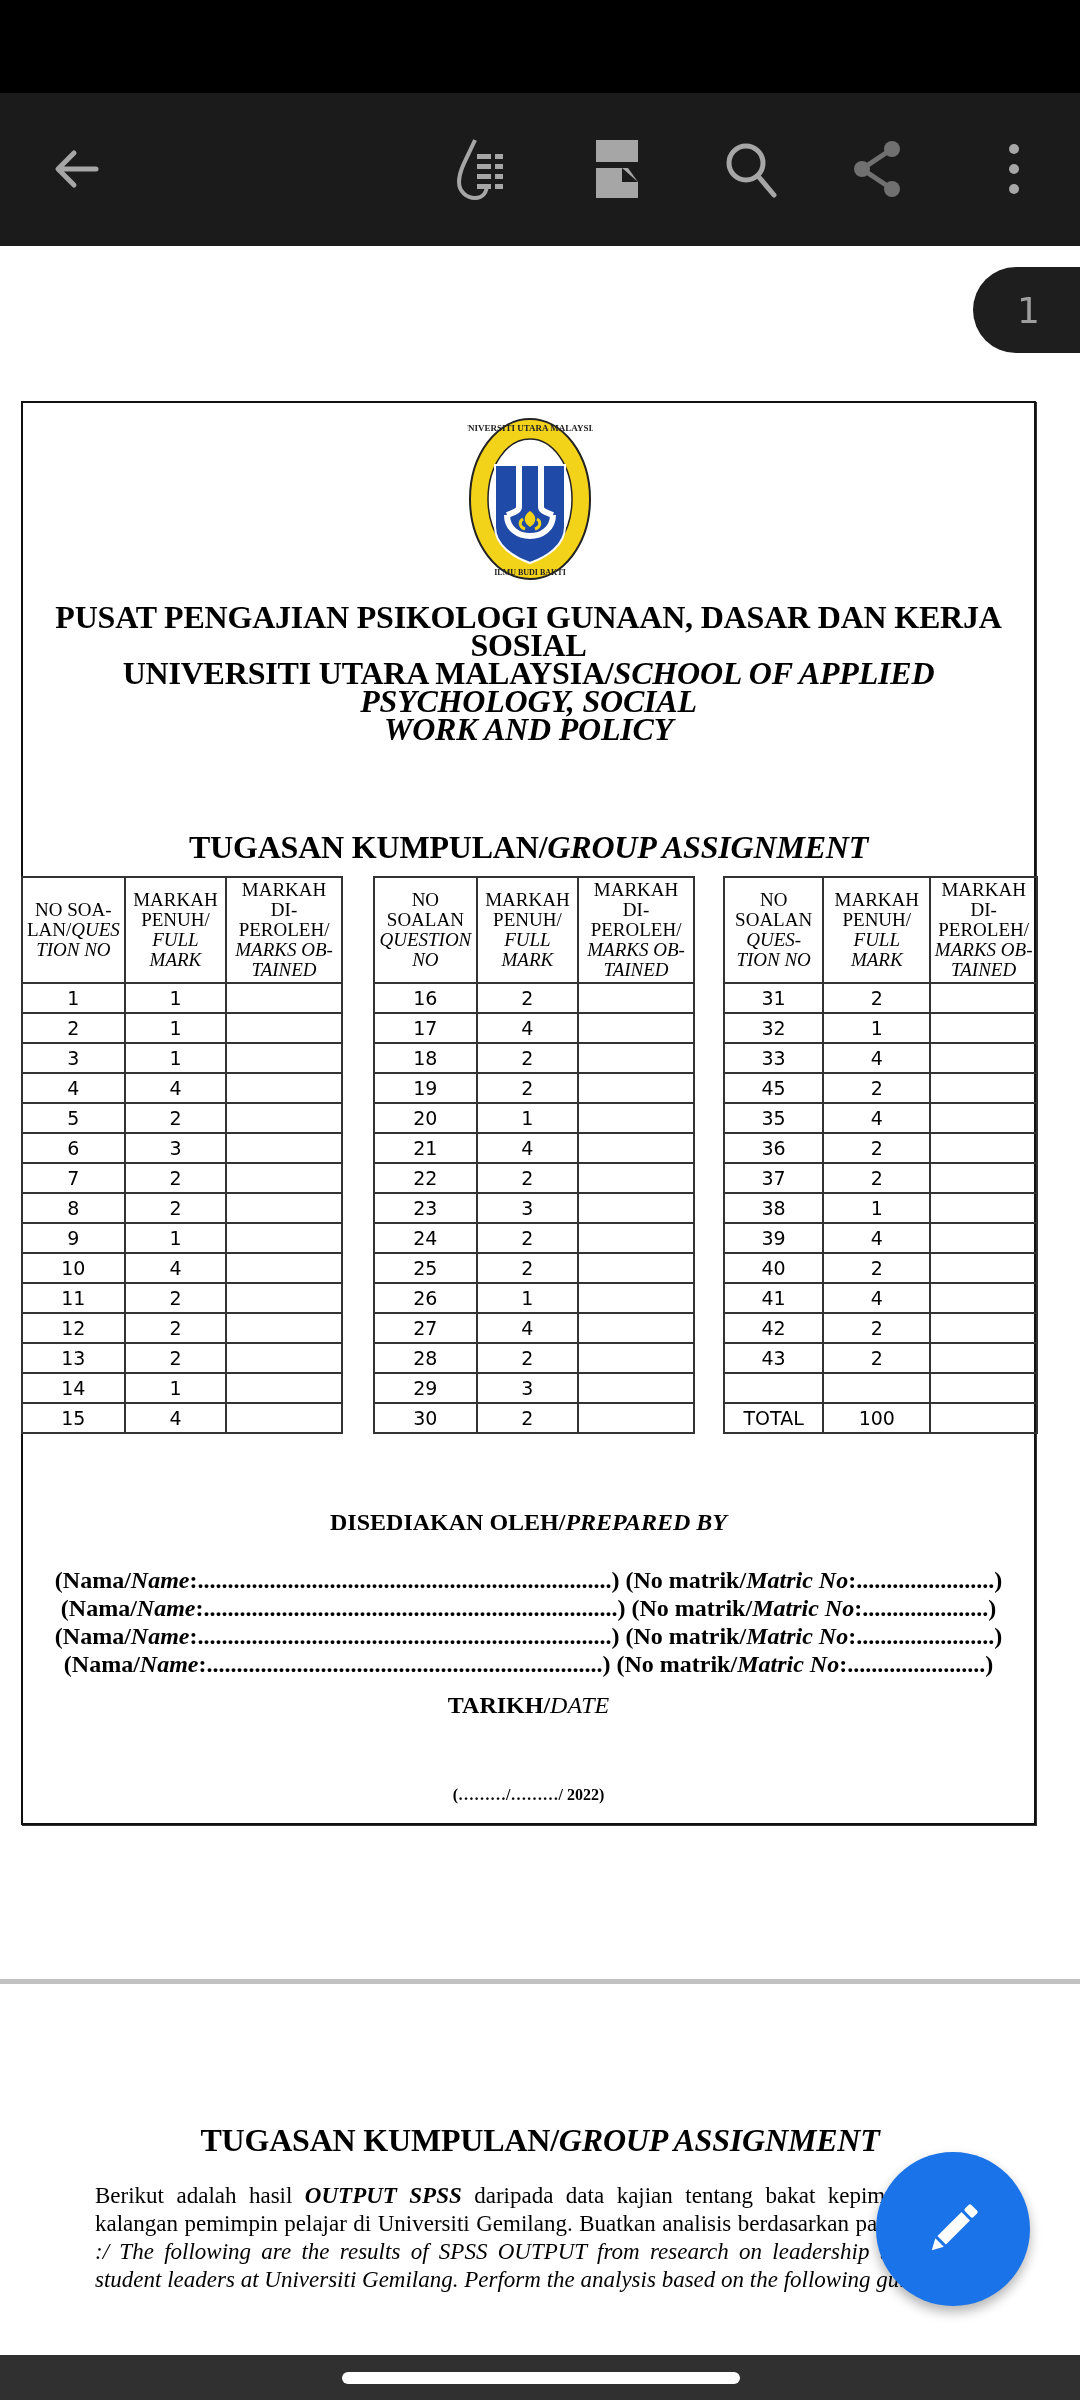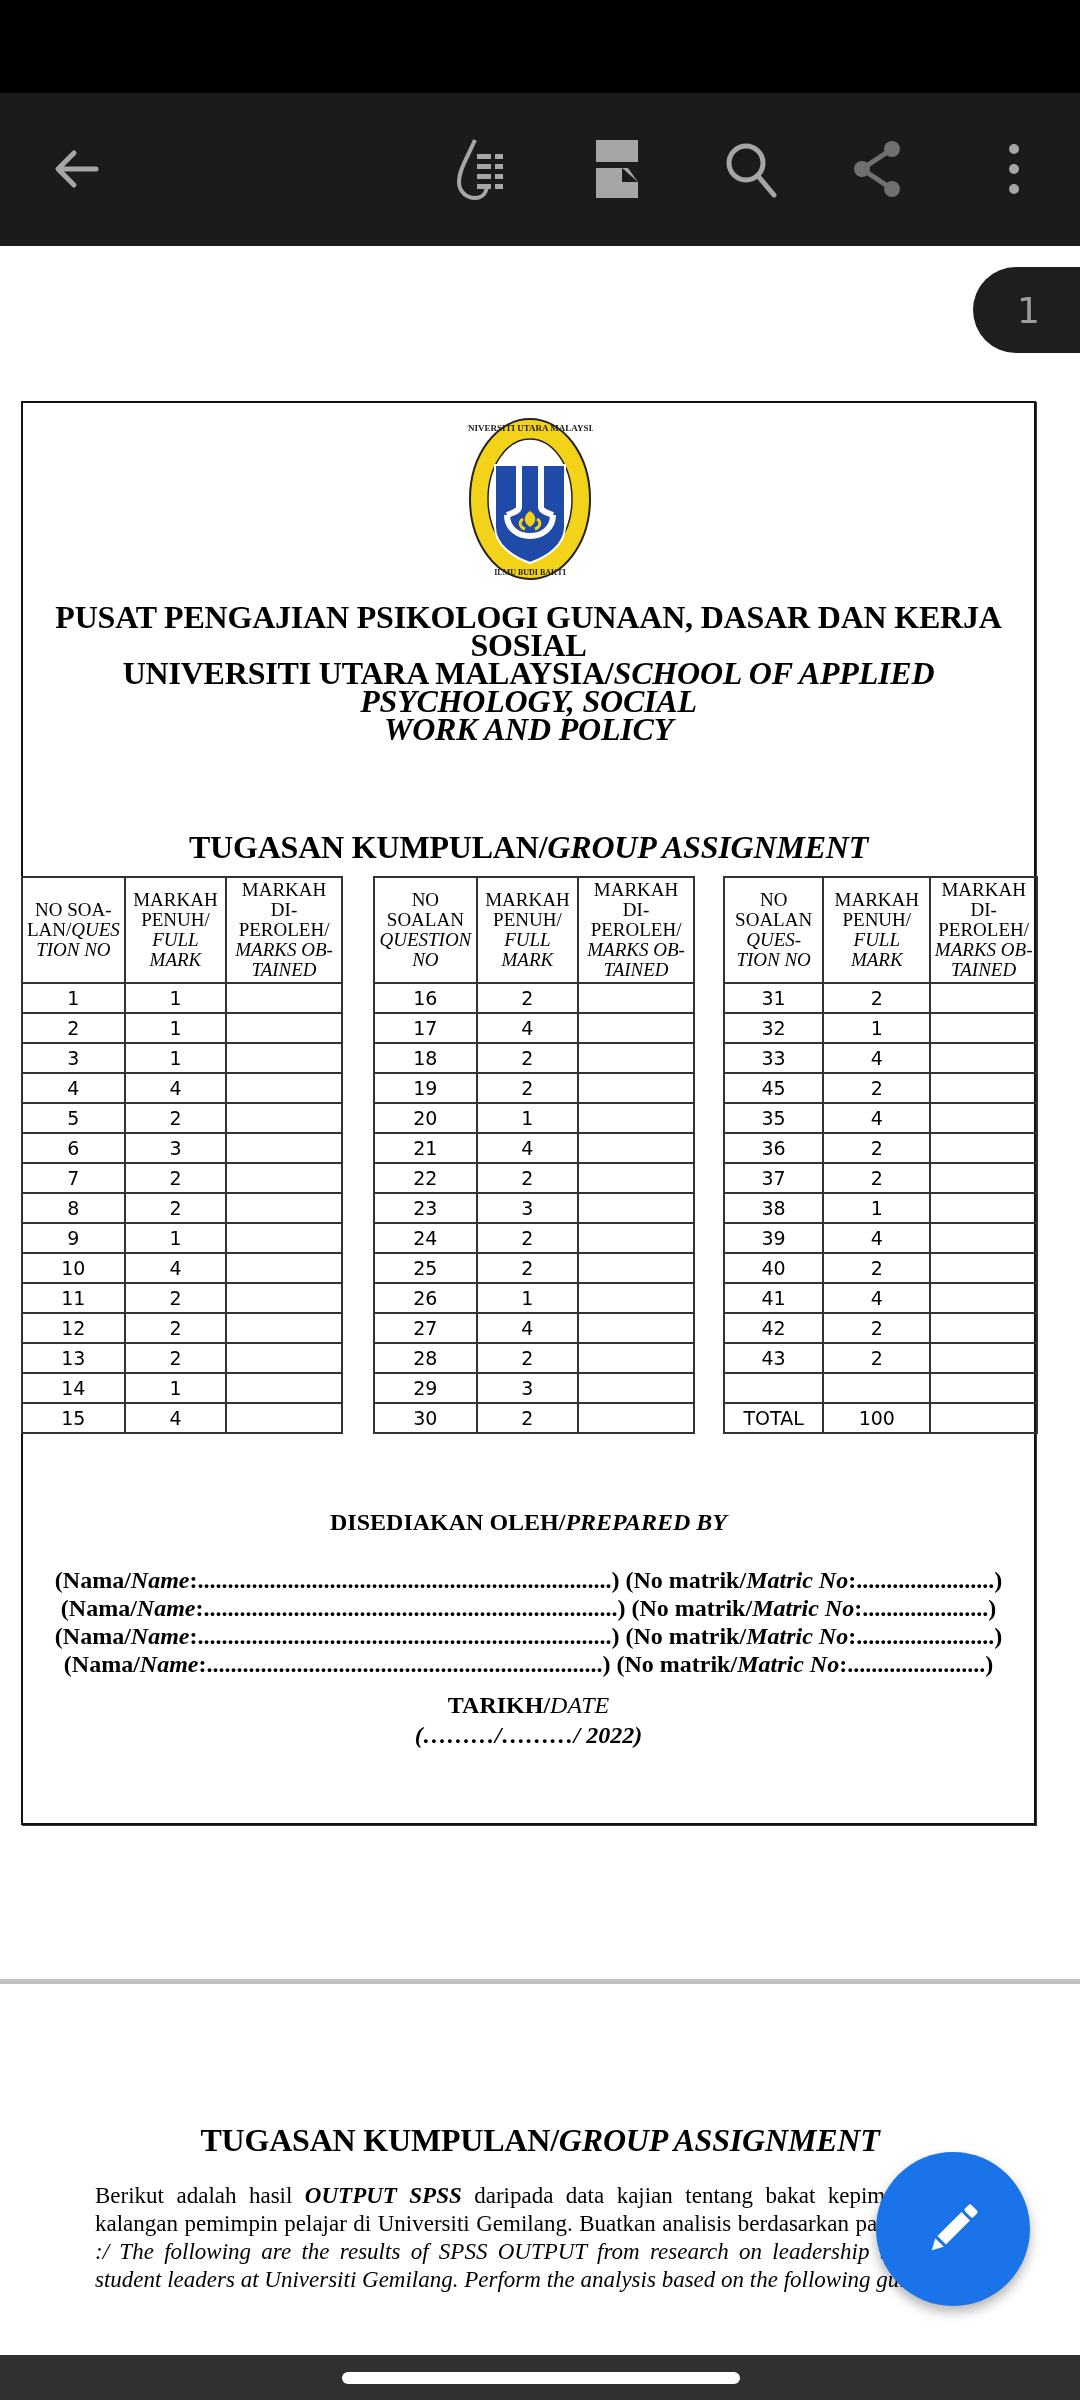--- a/index.html
+++ b/index.html
@@ -388,21 +388,21 @@
     <div id="name-rows">
         <div class="prep-line" style="top: 1163px;"><span>(Nama/</span><i>Name</i><span>:.....................................................................) </span><span>(No matrik/</span><i>Matric No</i><span>:.......................)</span></div>
         <div class="prep-line" style="top: 1191px;"><span>(Nama/</span><i>Name</i><span>:.....................................................................) </span><span>(No matrik/</span><i>Matric No</i><span>:.....................)</span></div>
         <div class="prep-line" style="top: 1219px;"><span>(Nama/</span><i>Name</i><span>:.....................................................................) </span><span>(No matrik/</span><i>Matric No</i><span>:.......................)</span></div>
         <div class="prep-line" style="top: 1247px;"><span>(Nama/</span><i>Name</i><span>:..................................................................) </span><span>(No matrik/</span><i>Matric No</i><span>:.......................)</span></div>
       </div>
 
     <div class="prep-line" style="top:1288px;">
       <span>TARIKH/</span><i style="font-weight:normal;">DATE</i>
     </div>
-    <div class="prep-line" style="top:1318px; font-size:24px;font-style:italic;">(………/………/ 2022)</div>
+    <div class="prep-line" style="top:1378px; font-size:16px;">(………/………/ 2022)</div>
   </div>
 </div>
 
 <div class="page-badge">1</div>
 
 <div class="page-sep"></div>
 
 <div class="doc-page-2">
   <div class="hdr" style="top:142px;">
     <span>TUGASAN KUMPULAN/</span><i>GROUP ASSIGNMENT</i>

